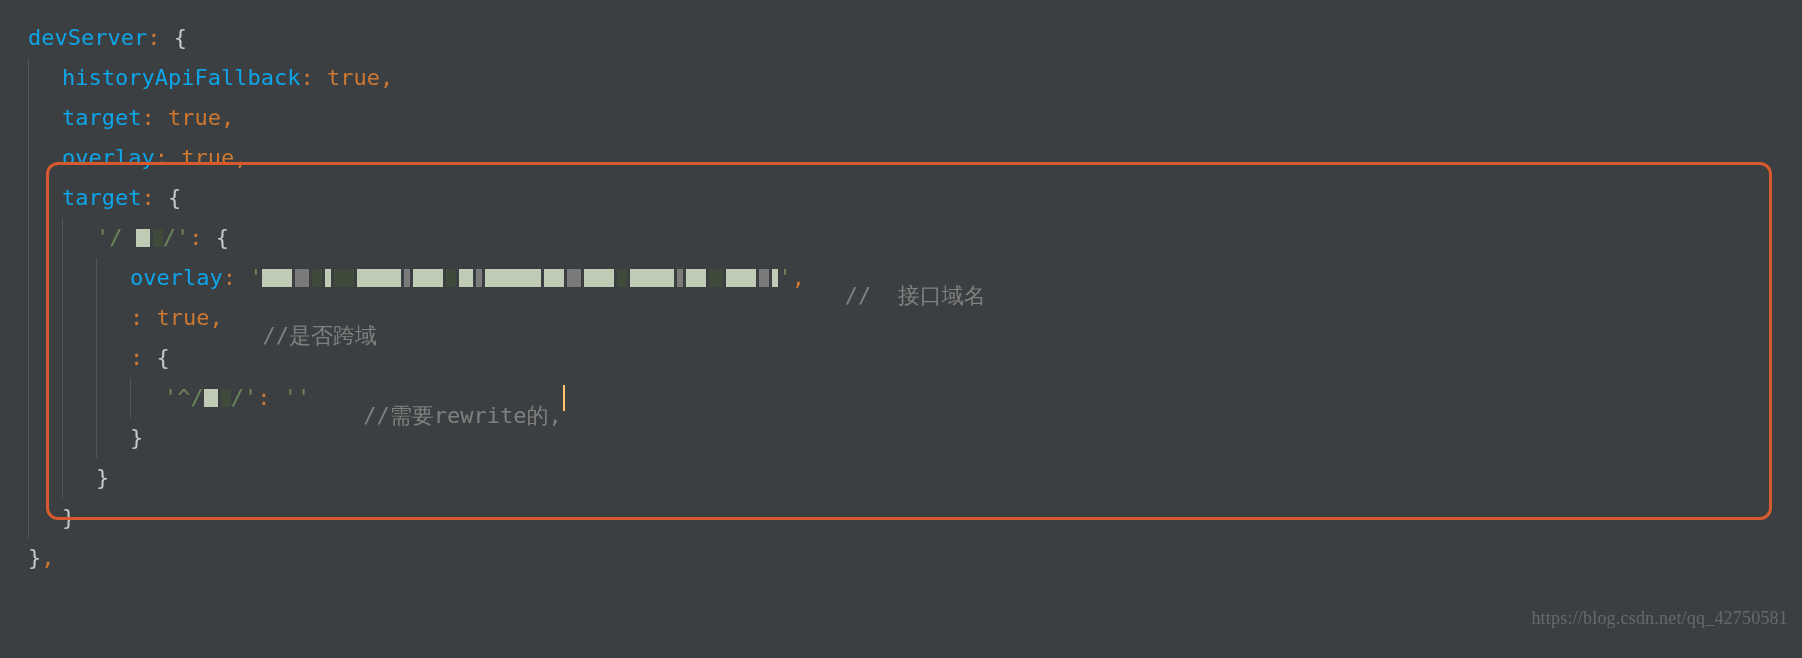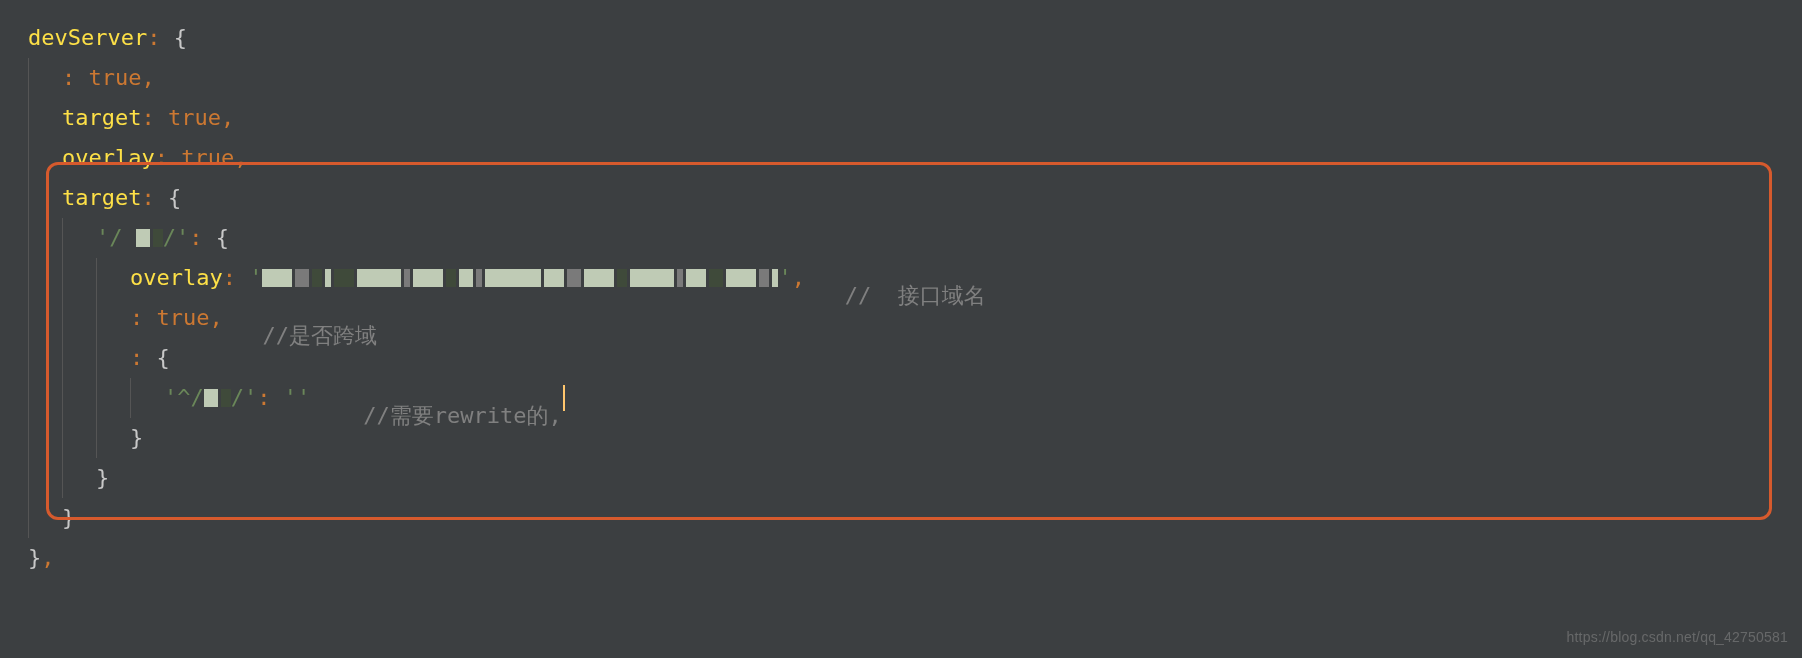--- a/index.html
+++ b/index.html
@@ -20,21 +20,21 @@
     color: #a9b7c6;
     width: 100%;
     height: 100%;
   }
   .line {
     white-space: pre;
     height: 40px;
     display: flex;
     align-items: center;
   }
-  .tok-prop   { color: #fde047; }
+  .tok-prop   { color: #0ea5e9; }
   .tok-colon  { color: #cc7832; font-weight: 500; }
   .tok-brace  { color: #c8c8c8; }
   .tok-bool   { color: #cc7832; font-weight: 400; }
   .tok-comma  { color: #cc7832; }
   .tok-str    { color: #6a8759; }
   .tok-strq   { color: #6a8759; }
   .tok-cmt    { color: #808080; margin-top: 35px; }
 
   .indent-guide {
     display: inline-block;
@@ -87,39 +87,39 @@
   .redact .w6  { width: 10px; }
   .redact .w8  { width: 14px; }
   .redact .w10 { width: 20px; }
   .redact .w14 { width: 30px; }
   .redact .w18 { width: 44px; }
   .redact .w22 { width: 56px; }
 
   .watermark {
     position: absolute;
     right: 14px;
-    bottom: 8px;
-    font-family: Liberation Sans, sans-serif;
-    font-size: 14px;
+    bottom: 24px;
+    font-family: Liberation Serif, serif;
+    font-size: 18px;
     color: #8a8a8a;
     opacity: 0.55;
     letter-spacing: 0.2px;
   }
 </style>
 </head>
 <body>
 
 <div class="editor">
 
   <div class="line">
     <span class="tok-prop">devServer</span><span class="tok-colon">:</span><span> </span><span class="tok-brace">{</span>
   </div>
 
   <div class="line">
-    <span class="indent-guide"></span><span class="tok-colon">:</span><span> </span><span class="tok-bool">true</span><span class="tok-comma">,</span>
+    <span class="indent-guide"></span><span class="tok-prop">historyApiFallback</span><span class="tok-colon">:</span><span> </span><span class="tok-bool">true</span><span class="tok-comma">,</span>
   </div>
 
   <div class="line">
     <span class="indent-guide"></span><span class="tok-prop">target</span><span class="tok-colon">:</span><span> </span><span class="tok-bool">true</span><span class="tok-comma">,</span>
   </div>
 
   <div class="line">
     <span class="indent-guide"></span><span class="tok-prop">overlay</span><span class="tok-colon">:</span><span> </span><span class="tok-bool">true</span><span class="tok-comma">,</span>
   </div>
 

